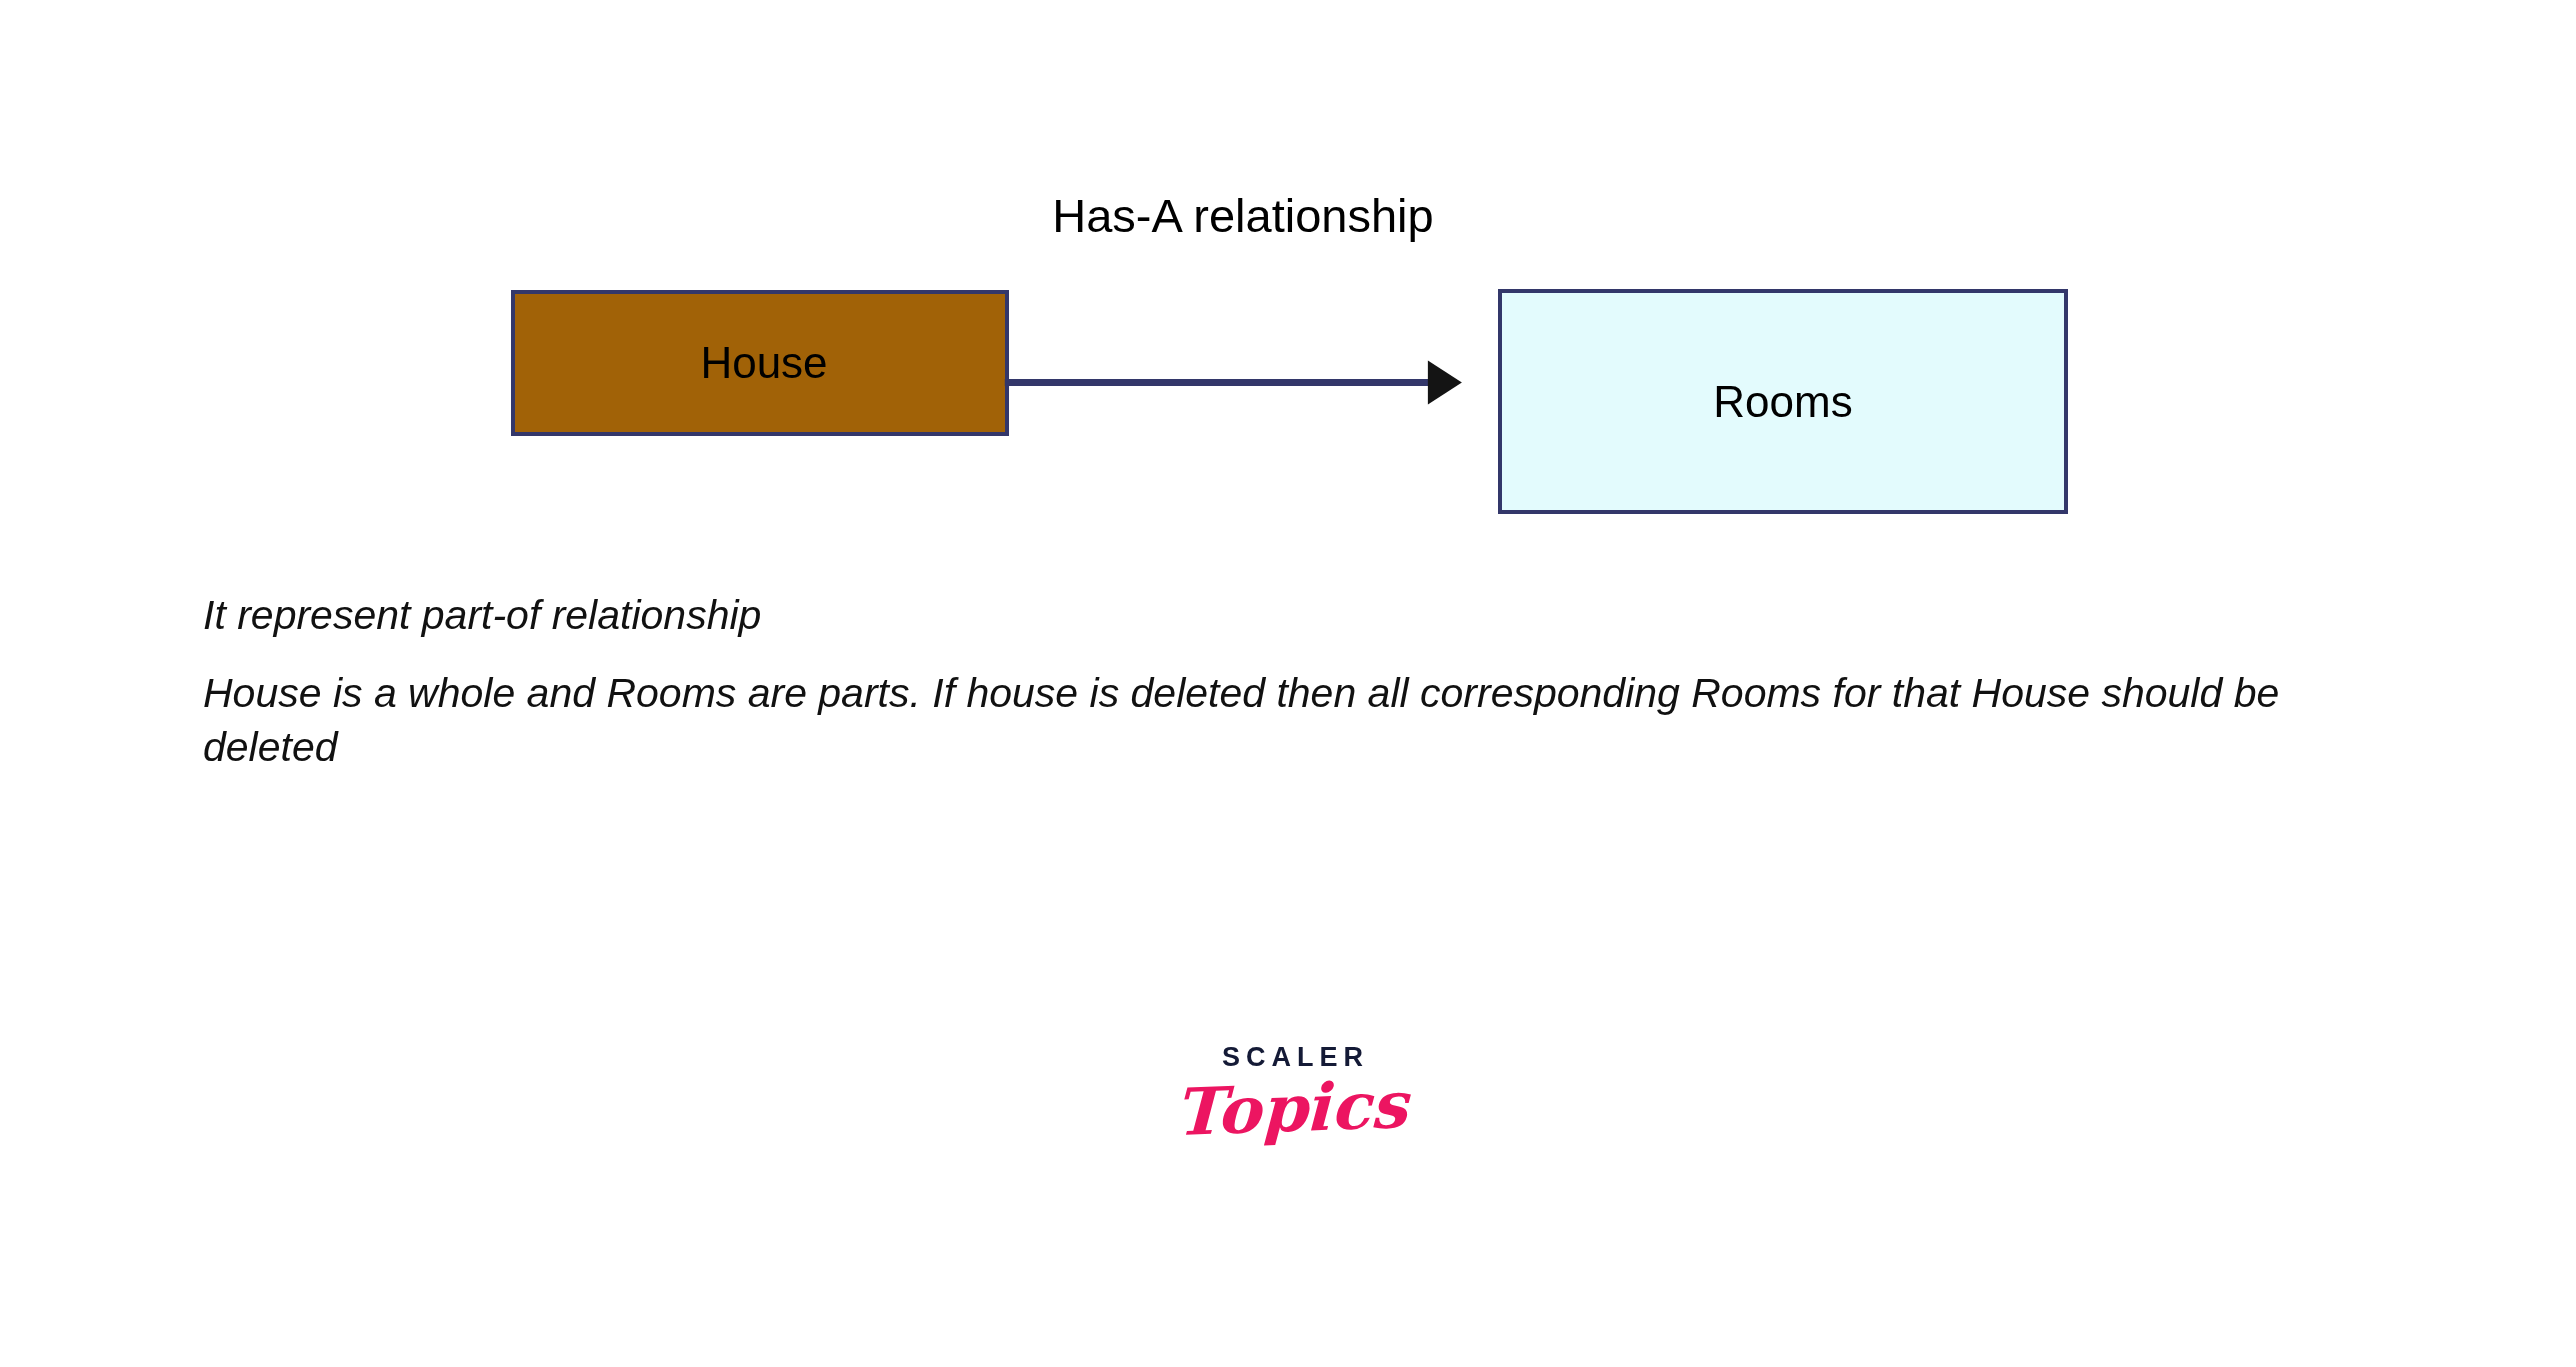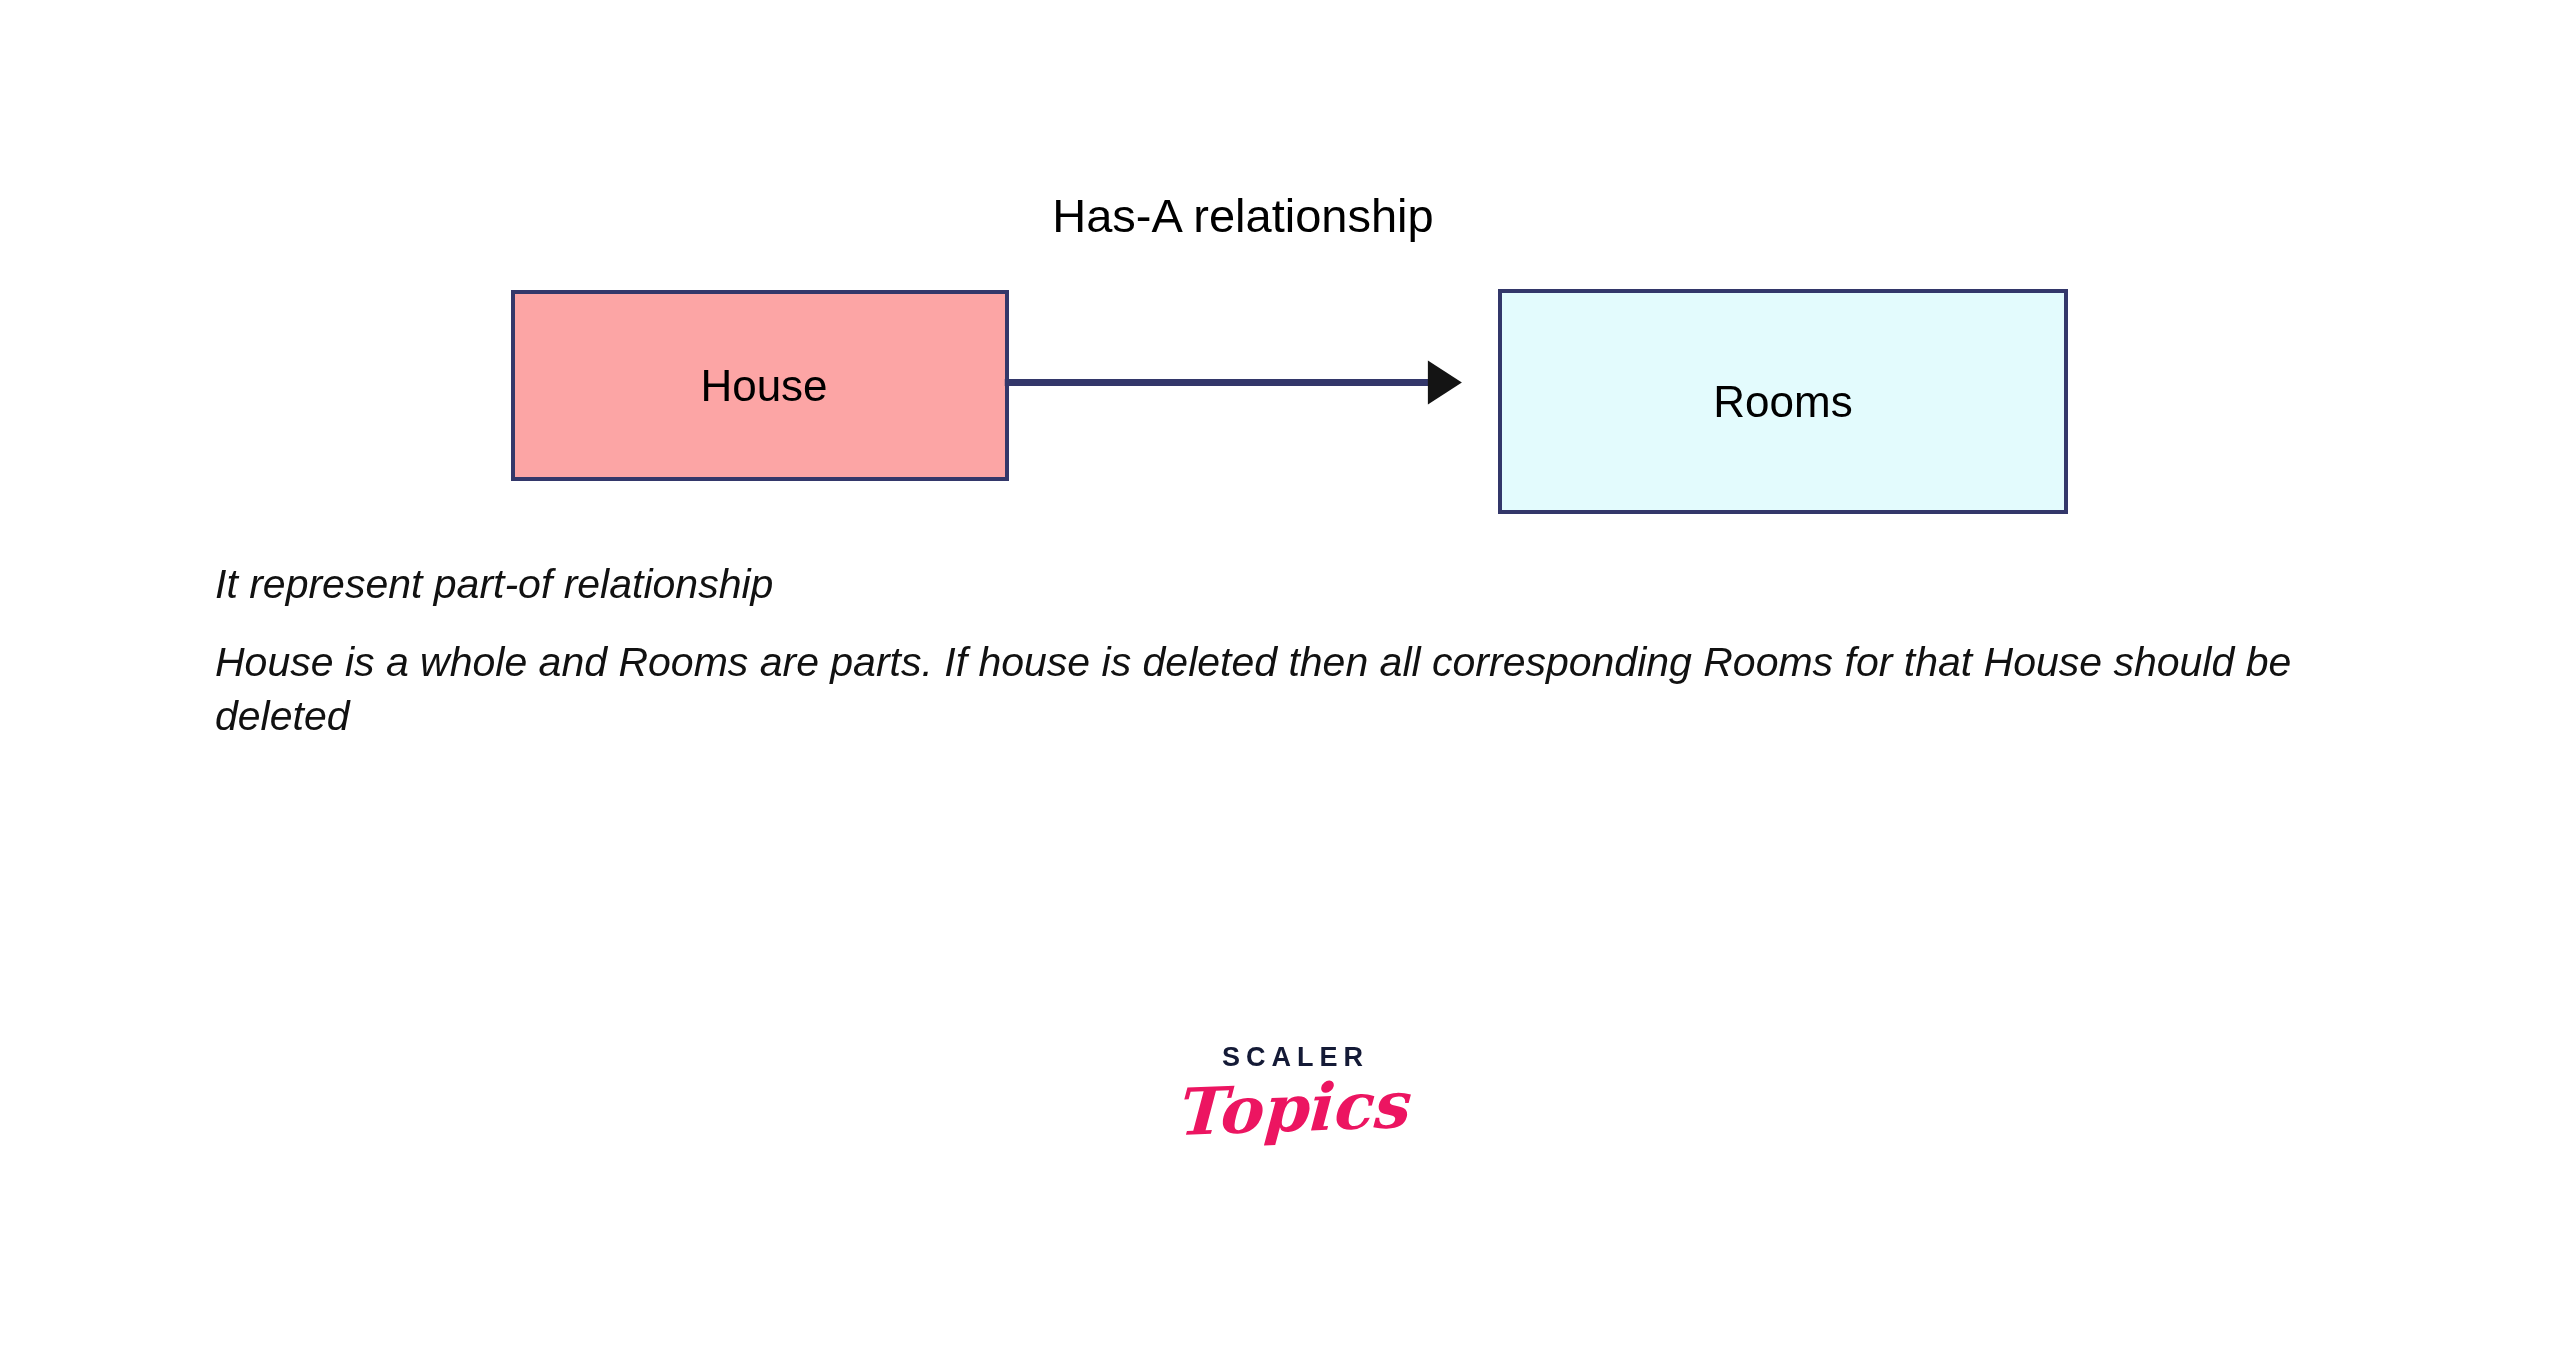--- a/index.html
+++ b/index.html
@@ -48,22 +48,22 @@
     font-size: 44px;
     font-weight: 400;
     color: #000000;
     white-space: nowrap;
   }
 
   #box-house {
     left: 511px;
     top: 290px;
     width: 498px;
-    height: 191px;
-    background: #fca5a5;
+    height: 146px;
+    background: #a16207;
     padding-left: 8px;
   }
   #box-rooms {
     left: 1498px;
     top: 289px;
     width: 570px;
     height: 225px;
     background: #e3fbfd;
   }
 
@@ -74,23 +74,22 @@
     top: 350px;
     width: 470px;
     height: 68px;
     overflow: visible;
   }
 
   
   #body-text {
     position: absolute;
     left: 203px;
-    top: 557px;
+    top: 588px;
     width: 2159px;
-    margin-left: 12px;
   }
   .body-line {
     font-family: "Liberation Sans", sans-serif;
     font-style: italic;
     font-size: 41px;
     line-height: 1.32;
     color: #111111;
     margin: 0 0 24px 0;
     max-width: 2121px;
   }

